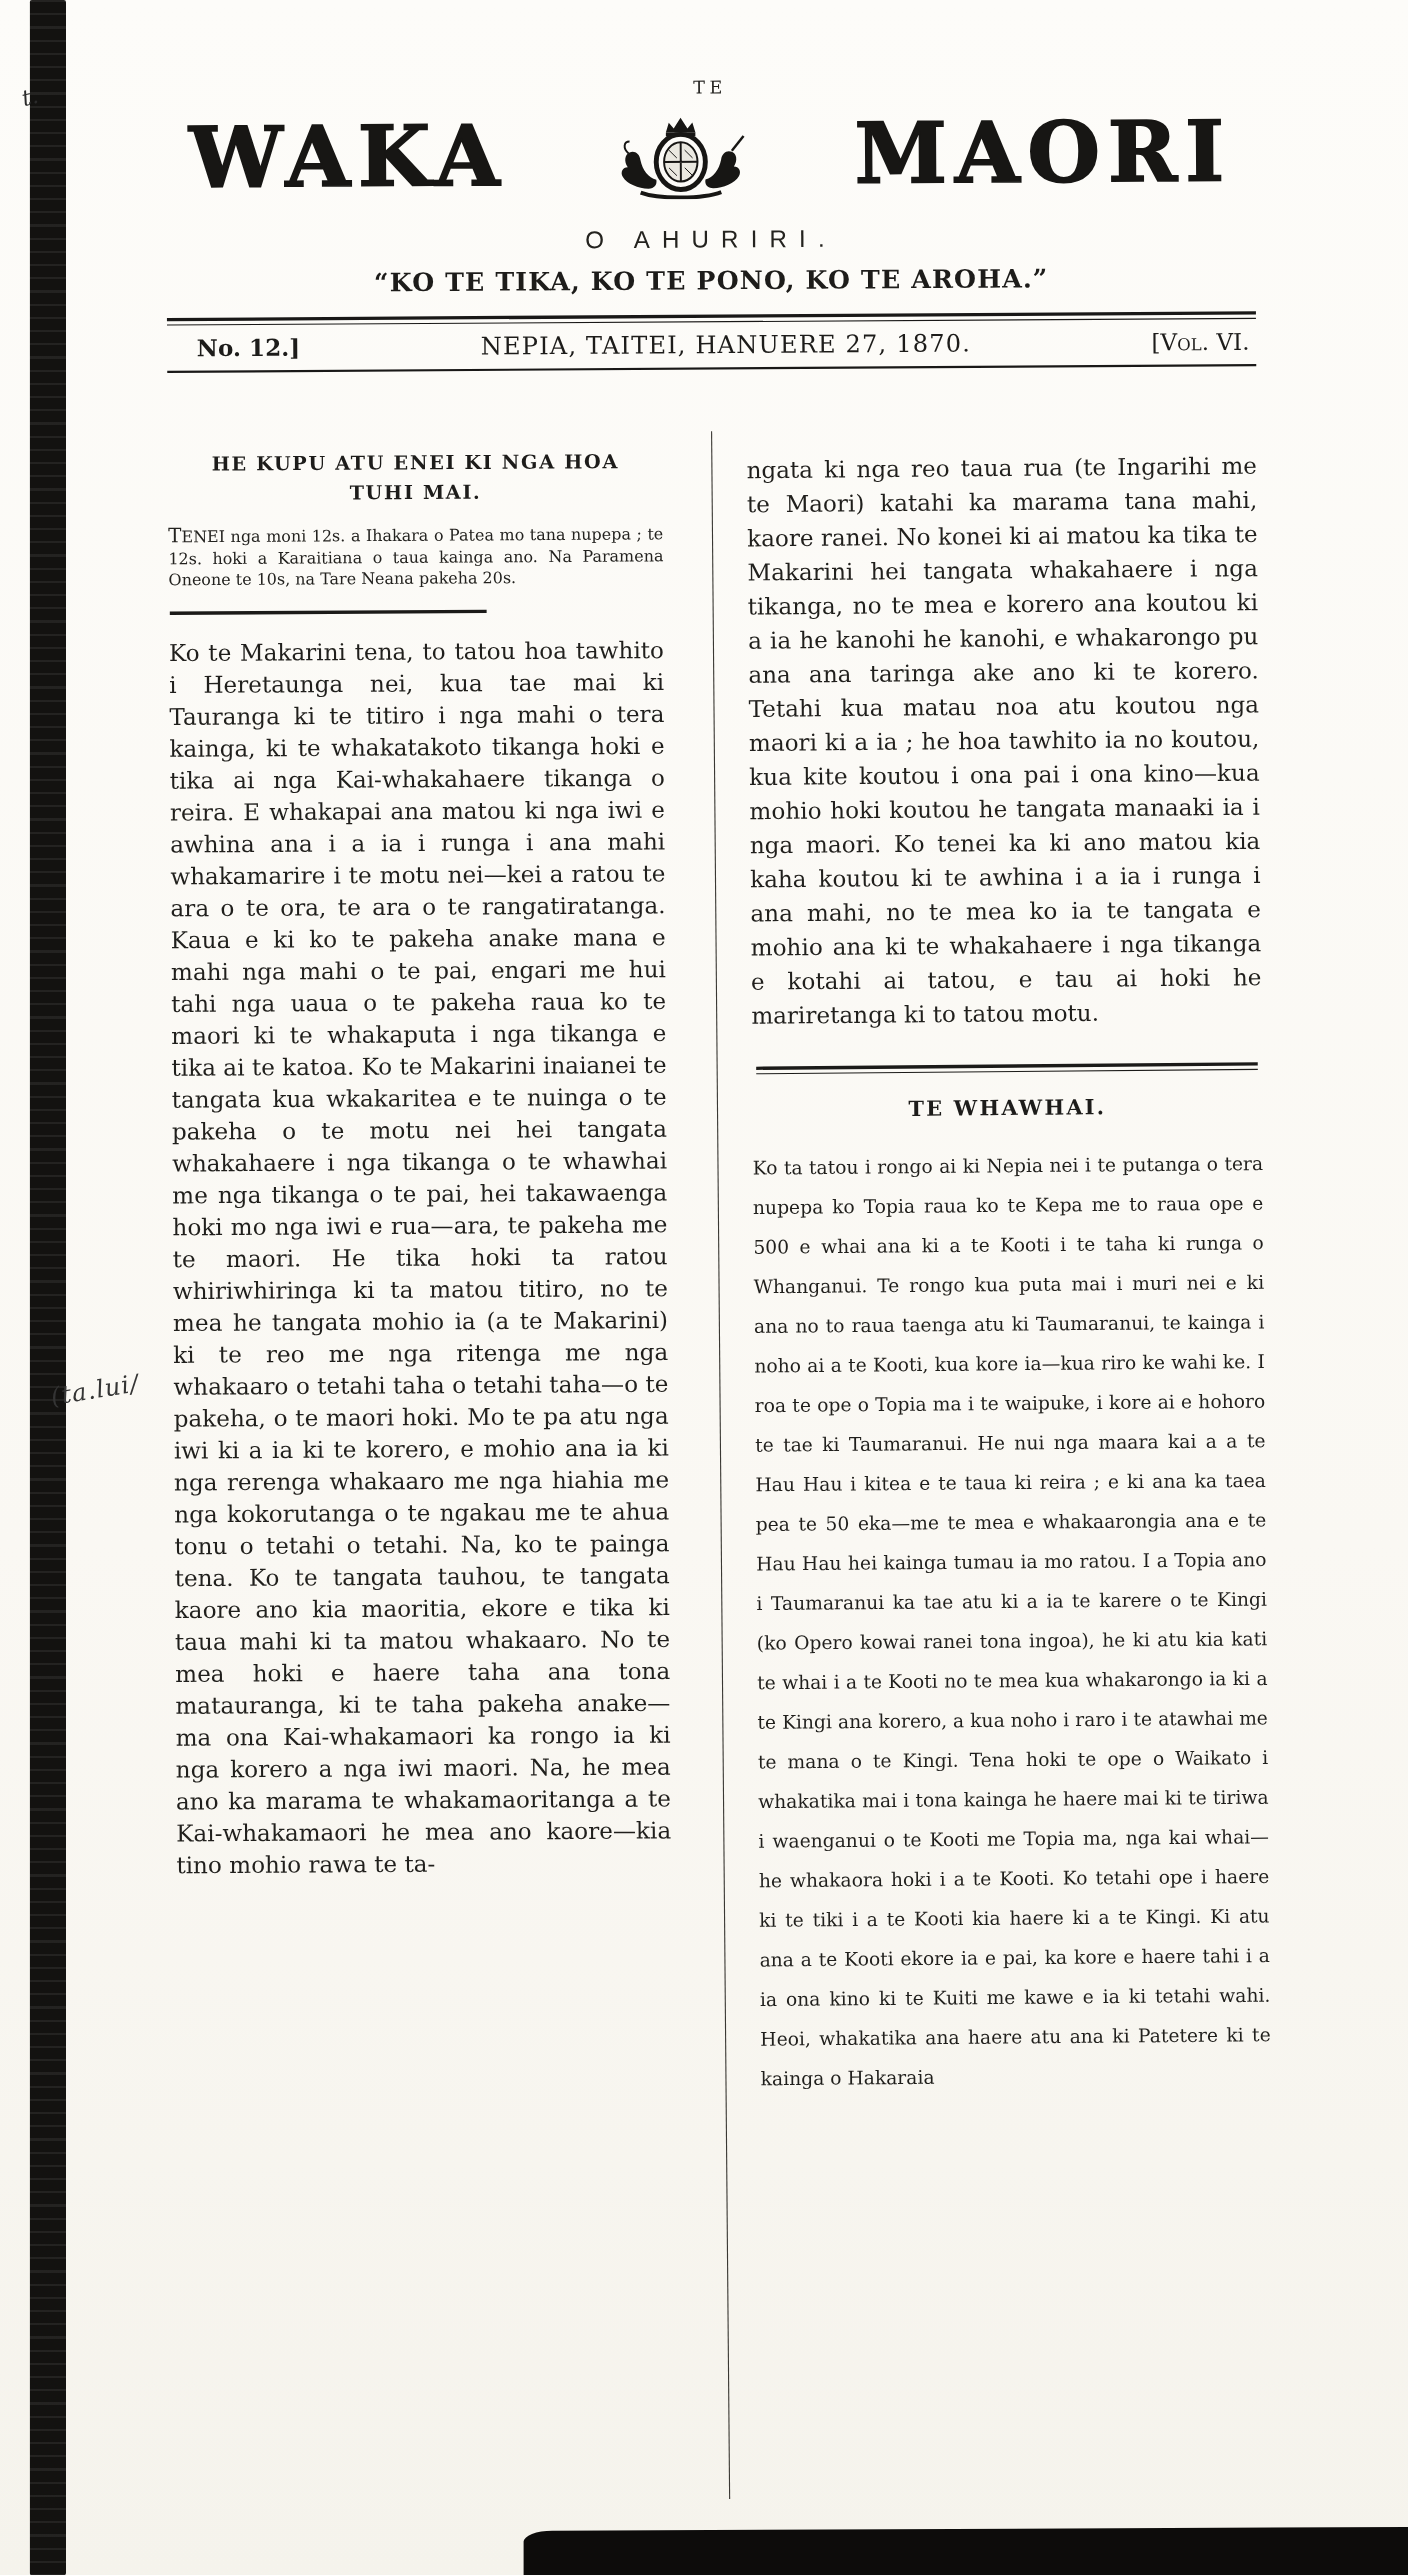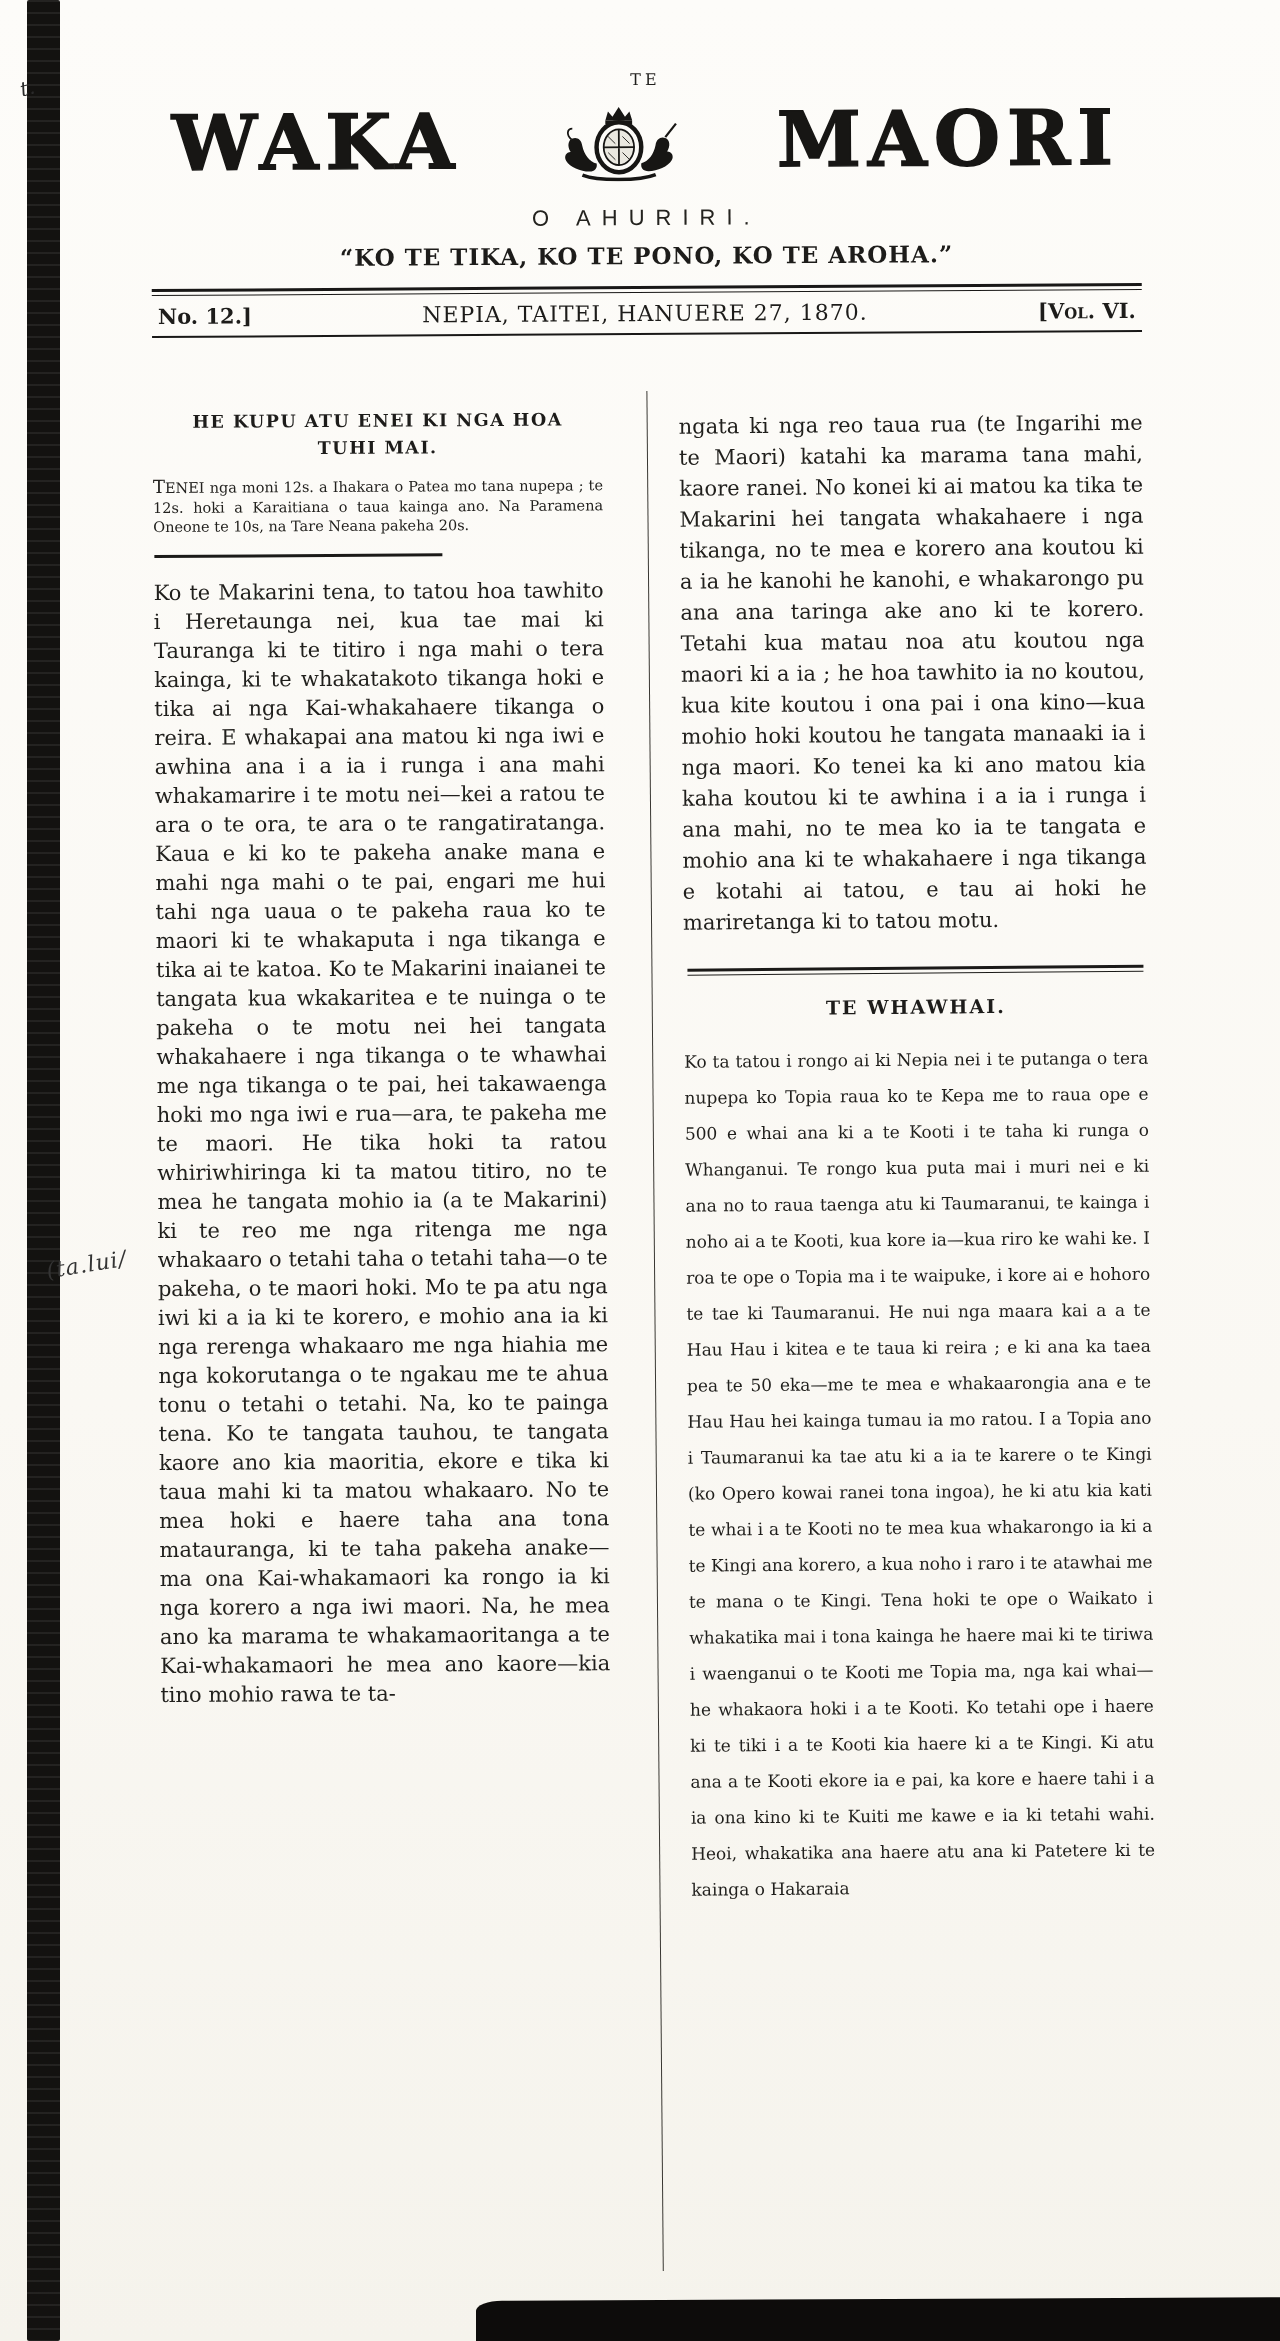--- a/index.html
+++ b/index.html
@@ -44,23 +44,23 @@
   .crest{display:block;}
   .subtitle{
     text-align:center;margin-top:20px;
     font-family:"Liberation Sans","DejaVu Sans",sans-serif;
     font-size:22px;letter-spacing:11px;color:#24231f;
   }
   .motto{text-align:center;margin-top:11px;font-size:23px;font-weight:bold;letter-spacing:1px;}
   .rule-double{margin-top:17px;border-top:3px solid #191817;}
   .rule-double::after{content:"";display:block;border-top:1px solid #191817;margin-top:3px;}
   .dateline{display:flex;justify-content:space-between;align-items:baseline;padding:8px 6px 7px;}
-  .issue{font-size:21px;font-weight:bold;}
+  .issue{font-size:21px;font-weight:bold;margin-left:21px;}
   .place-date{font-size:22px;letter-spacing:1px;}
-  .volume{font-size:21px;font-weight:bold;font-variant:small-caps;}
+  .volume{font-size:21px;font-weight:normal;font-variant:small-caps;}
   .rule-under{border-top:2px solid #191817;}
   
   .columns{display:flex;margin-top:56px;min-height:1880px;align-items:stretch;}
   .col-left{width:450px;}
   .col-right{
     flex:1;margin-left:44px;border-left:1px solid #3a3833;padding-left:31px;
     transform:rotate(-.15deg);transform-origin:0 0;
   }
   .article-heading{text-align:center;font-weight:bold;font-size:17.5px;line-height:27px;letter-spacing:1.5px;}
   .notice{margin-top:11px;font-size:14.5px;line-height:19.5px;text-align:justify;color:#23221f;}

